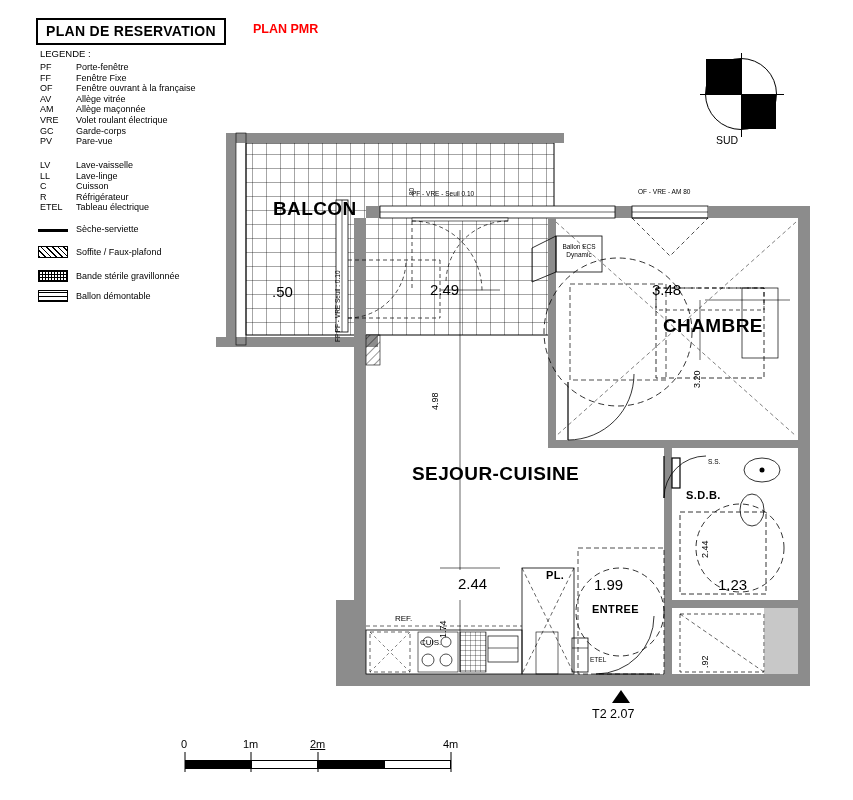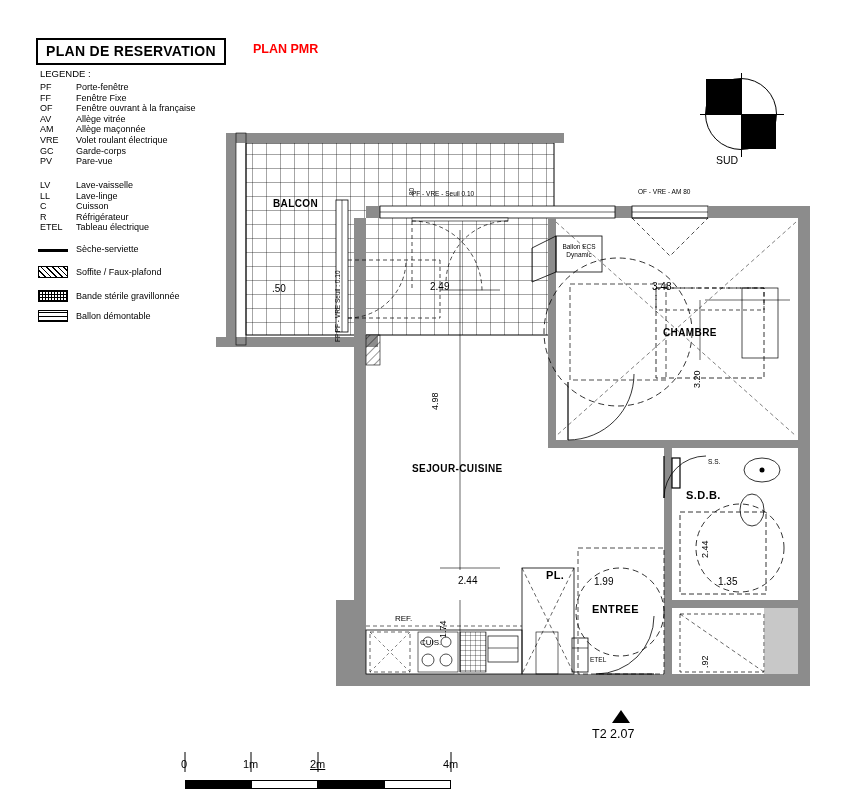--- a/index.html
+++ b/index.html
@@ -8,21 +8,21 @@
     background: #ffffff;
   }
   body {
     width: 853px;
     height: 800px;
     position: relative;
     font-family: "Liberation Sans", sans-serif;
     color: #000000;
     overflow: hidden;
   }
-  .abs { position: absolute; margin-top: 20px; }
+  .abs { position: absolute; }
 
   
   #plan-title {
     left: 36px; top: 18px;
     border: 2px solid #000;
     padding: 3px 8px 4px 8px;
     font-size: 14px;
     font-weight: bold;
     letter-spacing: 0.3px;
   }
@@ -81,28 +81,28 @@
   #compass .quad {
     position: absolute; width: 35px; height: 35px; background: #000;
   }
   #compass .q-tl { left: 0; top: 0; }
   #compass .q-br { left: 35px; top: 35px; }
   #sud-label { left: 716px; top: 134px; font-size: 10.5px; }
 
   
   .room-label {
     position: absolute;
-    font-size: 10px;
+    font-size: 19px;
     font-weight: bold;
     letter-spacing: 0.4px;
   }
   .room-label.small { font-size: 11px; }
   .tiny { position: absolute; font-size: 8px; }
   .tiny6 { position: absolute; font-size: 6.5px; }
-  .dim { position: absolute; font-size: 10px; }
+  .dim { position: absolute; font-size: 15px; }
   .dim-v {
     position: absolute; font-size: 9px;
     transform: rotate(-90deg);
     transform-origin: left bottom;
     white-space: nowrap;
   }
   .tiny-v {
     position: absolute; font-size: 6.5px;
     transform: rotate(-90deg);
     transform-origin: left bottom;
@@ -373,21 +373,21 @@
   <g>
     <line x1="185" y1="752" x2="185" y2="772" stroke="#000" stroke-width="1"></line>
     <line x1="251" y1="752" x2="251" y2="772" stroke="#000" stroke-width="1"></line>
     <line x1="318" y1="752" x2="318" y2="772" stroke="#000" stroke-width="1"></line>
     <line x1="451" y1="752" x2="451" y2="772" stroke="#000" stroke-width="1"></line>
   </g>
 </svg>
 
 <div class="room-label" style="left:273px; top:198px;">BALCON</div>
 <div class="room-label" style="left:412px; top:463px;">SEJOUR-CUISINE</div>
-<div class="room-label" style="left:663px; top:315px;margin-top:12px;">CHAMBRE</div>
+<div class="room-label" style="left:663px; top:315px;">CHAMBRE</div>
 <div class="room-label small" style="left:686px; top:489px;">S.D.B.</div>
 <div class="room-label small" style="left:592px; top:603px;">ENTREE</div>
 <div class="room-label small" style="left:546px; top:569px;text-align:right;">PL.</div>
 
 <div class="tiny6" style="left:412px; top:190px;">PF - VRE - Seuil 0.10</div>
 <div class="tiny6" style="left:638px; top:188px;">OF - VRE - AM 80</div>
 <div class="tiny-v" style="left:341px; top:335px;">FF  PF - VRE   Seuil : 0.10</div>
 <div class="tiny-v" style="left:415px; top:190px;">.80</div>
 <div class="dim" style="left:272px; top:283px;">.50</div>
 <div class="tiny6" style="left:558px; top:243px; width:42px; text-align:center; line-height:8px;">Ballon ECS Dynamic</div>
@@ -397,21 +397,21 @@
 <div class="tiny" style="left:420px; top:638px;">CUIS.</div>
 
 <div class="dim" style="left:430px; top:281px;">2.49</div>
 <div class="dim" style="left:652px; top:281px;">3.48</div>
 <div class="dim-v" style="left:440px; top:400px;">4.98</div>
 <div class="dim-v" style="left:702px; top:378px;">3.20</div>
 <div class="dim" style="left:458px; top:575px;">2.44</div>
 <div class="dim-v" style="left:448px; top:628px;">1.74</div>
 <div class="dim" style="left:594px; top:576px;">1.99</div>
 <div class="dim-v" style="left:710px; top:548px;">2.44</div>
-<div class="dim" style="left:718px; top:576px;">1.35</div>
+<div class="dim" style="left:718px; top:576px;">1.23</div>
 <div class="dim-v" style="left:710px; top:658px;">.92</div>
 
 <div class="abs" id="t2-arrow"></div>
 <div class="abs" id="t2-label">T2 2.07</div>
 
 <div class="abs" id="scalebar">
   <span class="sb-num" style="left:-4px;">0</span>
   <span class="sb-num" style="left:58px;">1m</span>
   <span class="sb-num" style="left:125px;text-decoration:underline;">2m</span>
   <span class="sb-num" style="left:258px;">4m</span>

